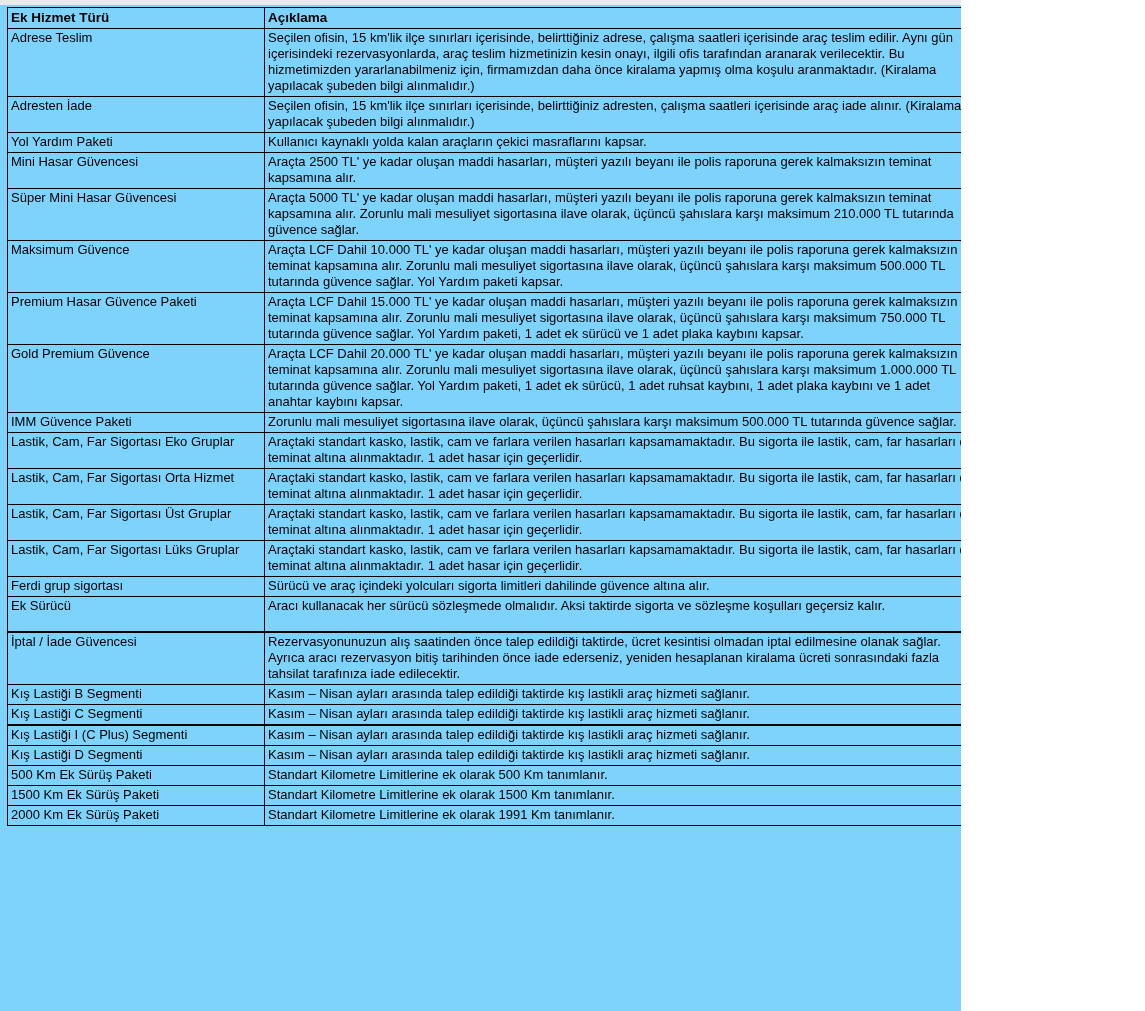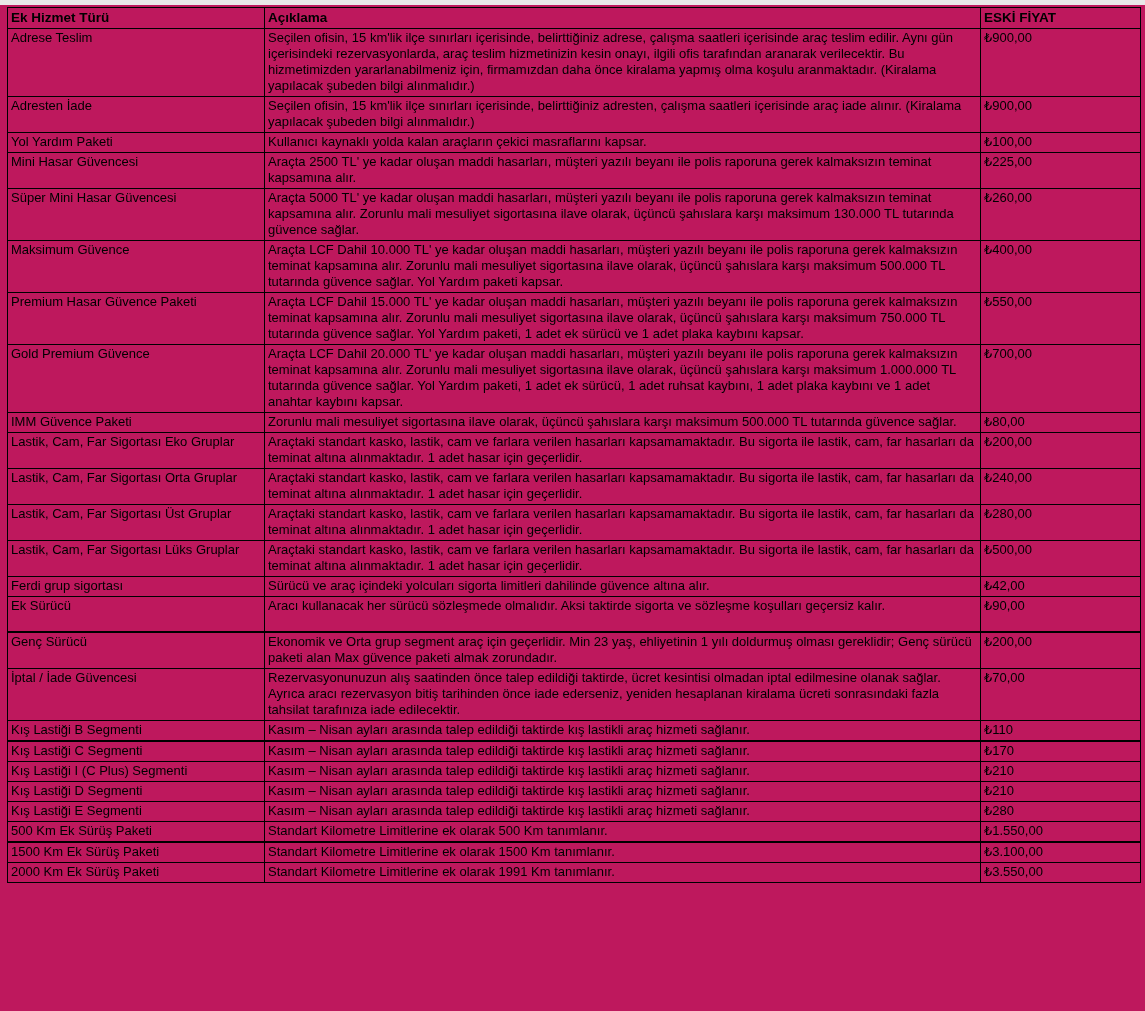--- a/index.html
+++ b/index.html
@@ -2,24 +2,24 @@
 <html lang="tr"><head>
 <meta charset="utf-8">
 <style>
   html, body {
     margin: 0;
     padding: 0;
     background: #ffffff;
     font-family: "Liberation Sans", "DejaVu Sans", sans-serif;
   }
   .page {
-    width: 1145px;
+    width: 961px;
     height: 1011px;
     box-sizing: border-box;
-    background: #be185d;
+    background: #7dd3fc;
     overflow: hidden;
   }
   .top-strip {
     height: 5px;
     background: #e9e9e9;
   }
   table.services {
     border-collapse: collapse;
     table-layout: fixed;
     width: 1133px;
@@ -87,21 +87,21 @@
           <td>Kullanıcı kaynaklı yolda kalan araçların çekici masraflarını kapsar.</td>
           <td>₺100,00</td>
         </tr>
         <tr>
           <td>Mini Hasar Güvencesi</td>
           <td>Araçta 2500 TL' ye kadar oluşan maddi hasarları, müşteri yazılı beyanı ile polis raporuna gerek kalmaksızın teminat kapsamına alır.</td>
           <td>₺225,00</td>
         </tr>
         <tr>
           <td>Süper Mini Hasar Güvencesi</td>
-          <td>Araçta 5000 TL' ye kadar oluşan maddi hasarları, müşteri yazılı beyanı ile polis raporuna gerek kalmaksızın teminat kapsamına alır. Zorunlu mali mesuliyet sigortasına ilave olarak, üçüncü şahıslara karşı maksimum 130.000 TL tutarında güvence sağlar.</td>
+          <td>Araçta 5000 TL' ye kadar oluşan maddi hasarları, müşteri yazılı beyanı ile polis raporuna gerek kalmaksızın teminat kapsamına alır. Zorunlu mali mesuliyet sigortasına ilave olarak, üçüncü şahıslara karşı maksimum 210.000 TL tutarında güvence sağlar.</td>
           <td>₺260,00</td>
         </tr>
         <tr>
           <td>Maksimum Güvence</td>
           <td>Araçta LCF Dahil 10.000 TL' ye kadar oluşan maddi hasarları, müşteri yazılı beyanı ile polis raporuna gerek kalmaksızın teminat kapsamına alır. Zorunlu mali mesuliyet sigortasına ilave olarak, üçüncü şahıslara karşı maksimum 500.000 TL tutarında güvence sağlar. Yol Yardım paketi kapsar.</td>
           <td>₺400,00</td>
         </tr>
         <tr>
           <td>Premium Hasar Güvence Paketi</td>
           <td>Araçta LCF Dahil 15.000 TL' ye kadar oluşan maddi hasarları, müşteri yazılı beyanı ile polis raporuna gerek kalmaksızın teminat kapsamına alır. Zorunlu mali mesuliyet sigortasına ilave olarak, üçüncü şahıslara karşı maksimum 750.000 TL tutarında güvence sağlar. Yol Yardım paketi, 1 adet ek sürücü ve 1 adet plaka kaybını kapsar.</td>
@@ -116,21 +116,21 @@
           <td>IMM Güvence Paketi</td>
           <td>Zorunlu mali mesuliyet sigortasına ilave olarak, üçüncü şahıslara karşı maksimum 500.000 TL tutarında güvence sağlar.</td>
           <td>₺80,00</td>
         </tr>
         <tr>
           <td>Lastik, Cam, Far Sigortası Eko Gruplar</td>
           <td>Araçtaki standart kasko, lastik, cam ve farlara verilen hasarları kapsamamaktadır. Bu sigorta ile lastik, cam, far hasarları da teminat altına alınmaktadır. 1 adet hasar için geçerlidir.</td>
           <td>₺200,00</td>
         </tr>
         <tr>
-          <td>Lastik, Cam, Far Sigortası Orta Gruplar</td>
+          <td>Lastik, Cam, Far Sigortası Orta Hizmet</td>
           <td>Araçtaki standart kasko, lastik, cam ve farlara verilen hasarları kapsamamaktadır. Bu sigorta ile lastik, cam, far hasarları da teminat altına alınmaktadır. 1 adet hasar için geçerlidir.</td>
           <td>₺240,00</td>
         </tr>
         <tr>
           <td>Lastik, Cam, Far Sigortası Üst Gruplar</td>
           <td>Araçtaki standart kasko, lastik, cam ve farlara verilen hasarları kapsamamaktadır. Bu sigorta ile lastik, cam, far hasarları da teminat altına alınmaktadır. 1 adet hasar için geçerlidir.</td>
           <td>₺280,00</td>
         </tr>
         <tr>
           <td>Lastik, Cam, Far Sigortası Lüks Gruplar</td>
@@ -139,25 +139,20 @@
         </tr>
         <tr>
           <td>Ferdi grup sigortası</td>
           <td>Sürücü ve araç içindeki yolcuları sigorta limitleri dahilinde güvence altına alır.</td>
           <td>₺42,00</td>
         </tr>
         <tr>
           <td>Ek Sürücü</td>
           <td>Aracı kullanacak her sürücü sözleşmede olmalıdır. Aksi taktirde sigorta ve sözleşme koşulları geçersiz kalır.</td>
           <td>₺90,00</td>
-        </tr>
-        <tr>
-          <td>Genç Sürücü</td>
-          <td>Ekonomik ve Orta grup segment araç için geçerlidir. Min 23 yaş, ehliyetinin 1 yılı doldurmuş olması gereklidir; Genç sürücü paketi alan Max güvence paketi almak zorundadır.</td>
-          <td>₺200,00</td>
         </tr>
         <tr>
           <td>İptal / İade Güvencesi</td>
           <td>Rezervasyonunuzun alış saatinden önce talep edildiği taktirde, ücret kesintisi olmadan iptal edilmesine olanak sağlar. Ayrıca aracı rezervasyon bitiş tarihinden önce iade ederseniz, yeniden hesaplanan kiralama ücreti sonrasındaki fazla tahsilat tarafınıza iade edilecektir.</td>
           <td>₺70,00</td>
         </tr>
         <tr>
           <td>Kış Lastiği B Segmenti</td>
           <td>Kasım – Nisan ayları arasında talep edildiği taktirde kış lastikli araç hizmeti sağlanır.</td>
           <td>₺110</td>
@@ -171,25 +166,20 @@
           <td>Kış Lastiği I (C Plus) Segmenti</td>
           <td>Kasım – Nisan ayları arasında talep edildiği taktirde kış lastikli araç hizmeti sağlanır.</td>
           <td>₺210</td>
         </tr>
         <tr>
           <td>Kış Lastiği D Segmenti</td>
           <td>Kasım – Nisan ayları arasında talep edildiği taktirde kış lastikli araç hizmeti sağlanır.</td>
           <td>₺210</td>
         </tr>
         <tr>
-          <td>Kış Lastiği E Segmenti</td>
-          <td>Kasım – Nisan ayları arasında talep edildiği taktirde kış lastikli araç hizmeti sağlanır.</td>
-          <td>₺280</td>
-        </tr>
-        <tr>
           <td>500 Km Ek Sürüş Paketi</td>
           <td>Standart Kilometre Limitlerine ek olarak 500 Km tanımlanır.</td>
           <td>₺1.550,00</td>
         </tr>
         <tr>
           <td>1500 Km Ek Sürüş Paketi</td>
           <td>Standart Kilometre Limitlerine ek olarak 1500 Km tanımlanır.</td>
           <td>₺3.100,00</td>
         </tr>
         <tr>

